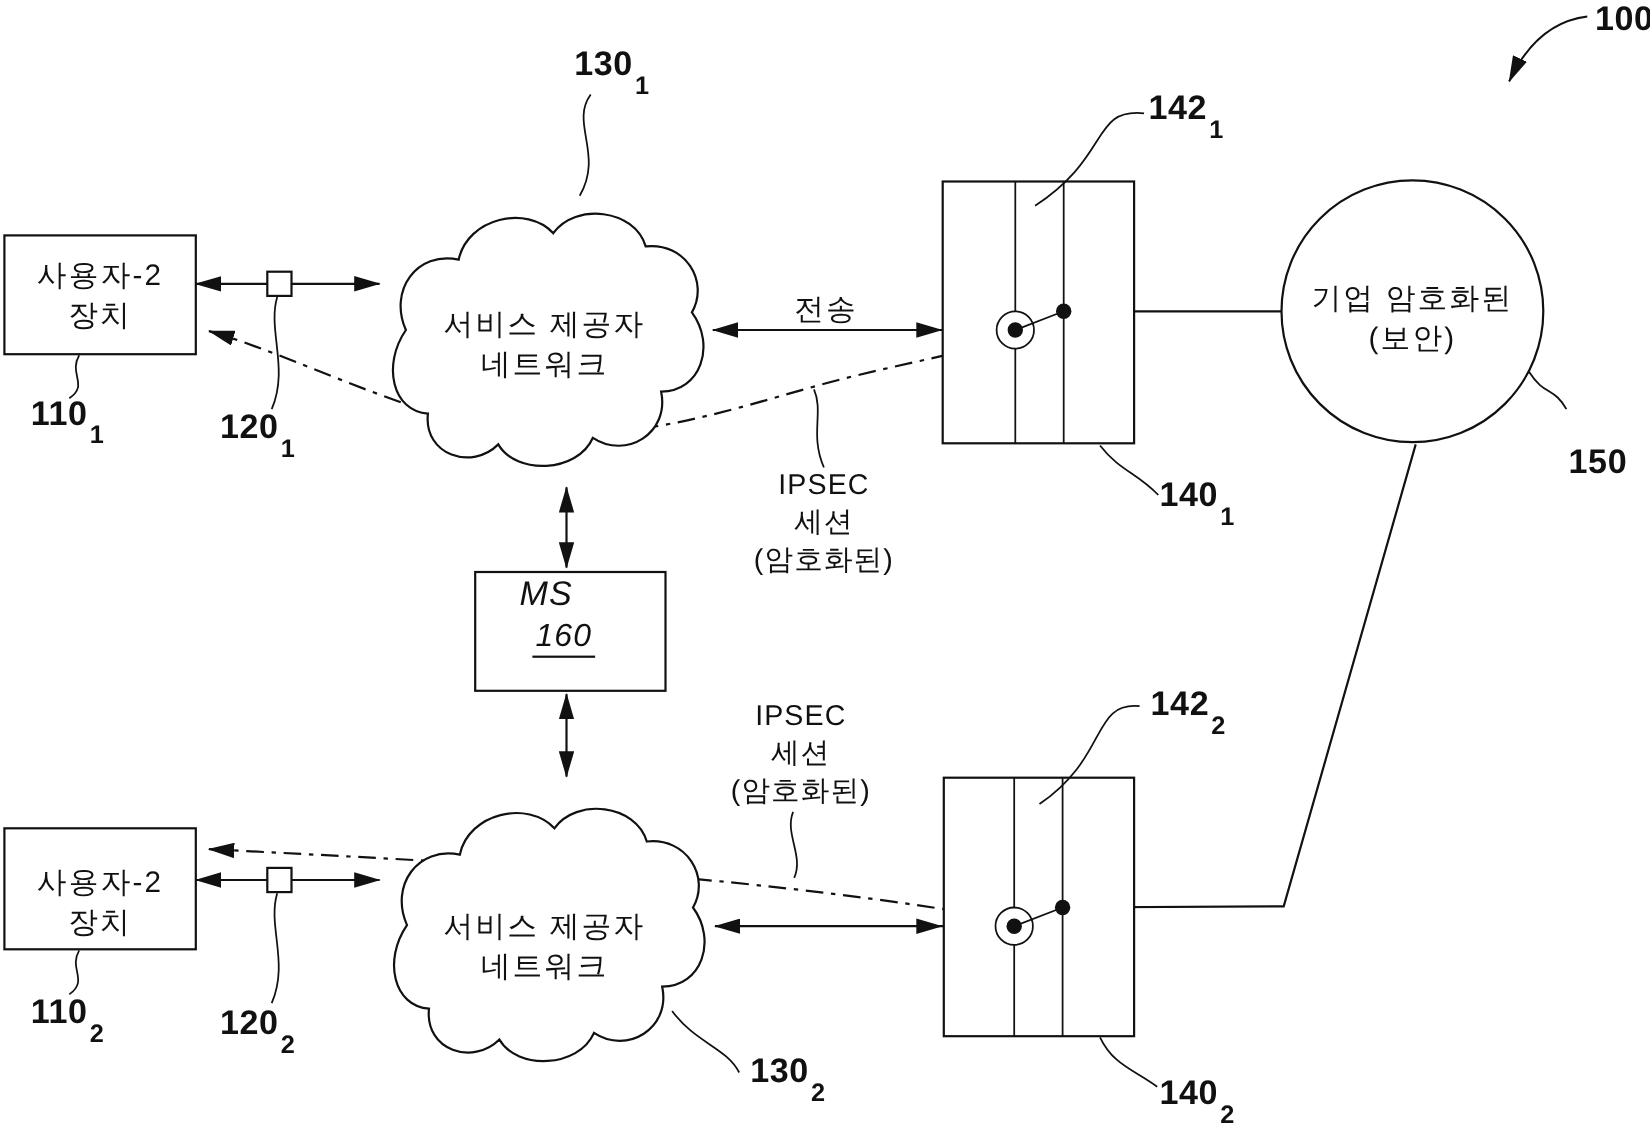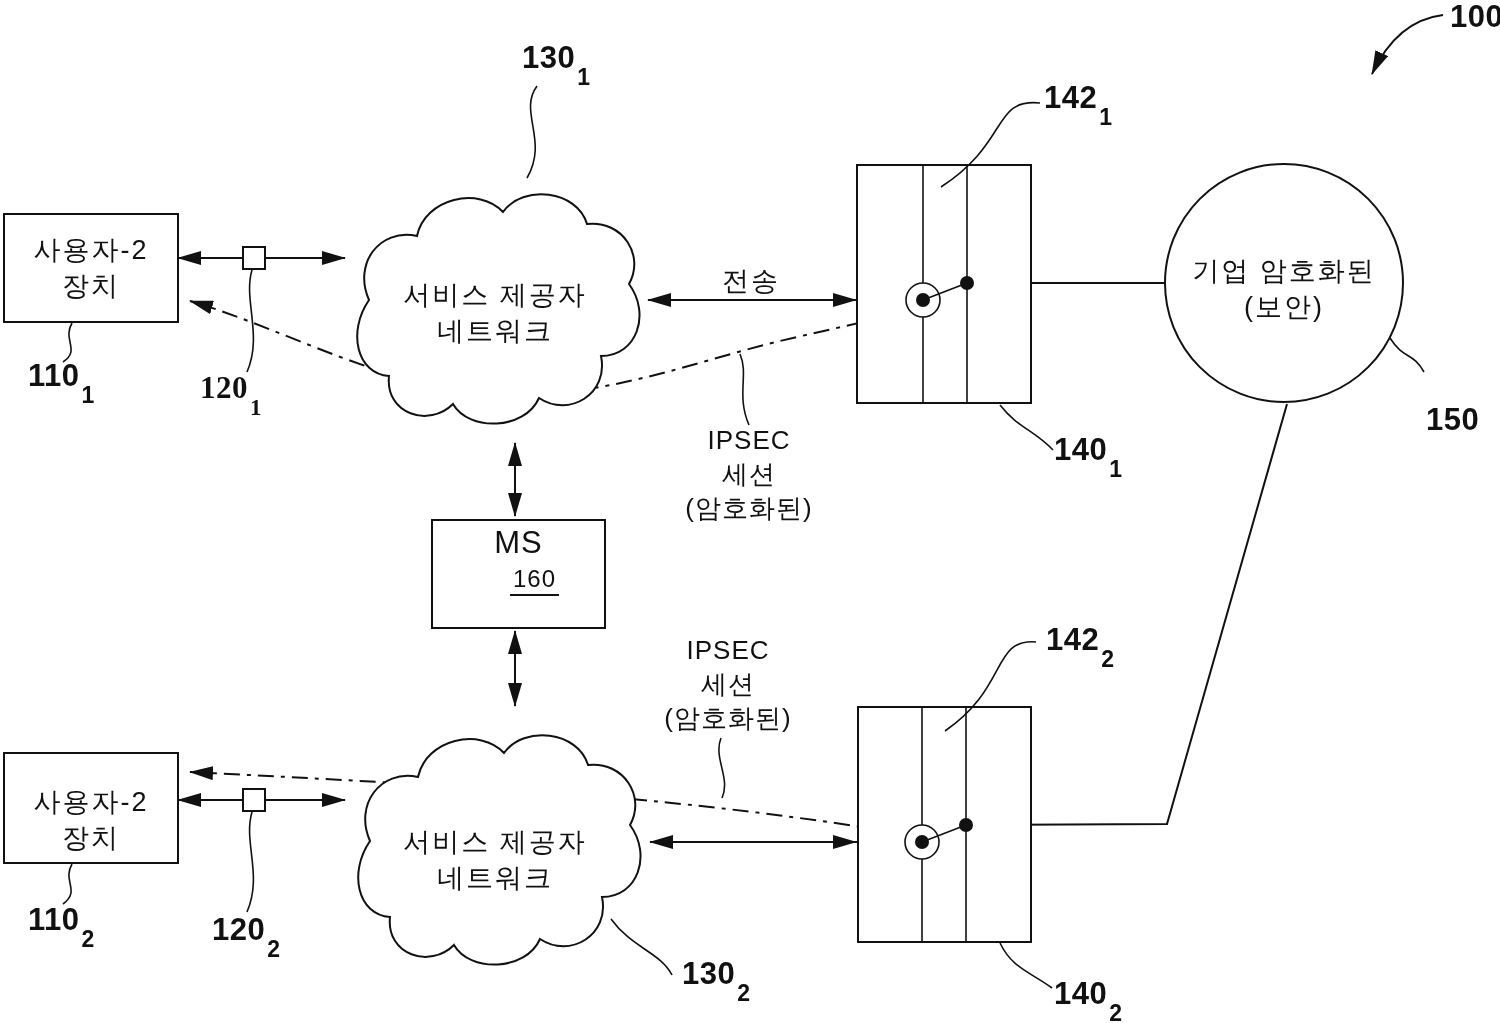--- a/index.html
+++ b/index.html
@@ -9,21 +9,21 @@
     overflow:hidden;
   }
   #stage svg { position:absolute; left:0; top:0; }
   .lbl { position:absolute; white-space:nowrap; }
   .ref { font-weight:700; font-size:31px; line-height:1; letter-spacing:0.5px; }
   .ref sub { font-size:23px; font-weight:700; position:relative; top:10px; left:2px; line-height:1; }
   .ko { font-size:27px; text-align:center; line-height:1.35; letter-spacing:2px; }
   .block { position:absolute; display:flex; flex-direction:column; align-items:center; justify-content:center; }
   .ipsec { font-size:26px; letter-spacing:1px; line-height:1.3; }
   .ms-title { font-size:31px; letter-spacing:1px; }
-  .ms-ref { font-size:24px; letter-spacing:1px; border-bottom:2px solid #111; padding:0 3px 1px 3px; margin-top:4px;margin-left:32px; }
+  .ms-ref { font-size:29px; letter-spacing:1px; border-bottom:2px solid #111; padding:0 3px 1px 3px; margin-top:4px;margin-left:32px; }
 </style>
 </head>
 <body>
 
 <div id="stage">
 
   <svg width="1500" height="1023" viewBox="0 0 1500 1023">
     <defs>
       <marker id="ah" viewBox="0 0 24 14" refX="23" refY="7" markerWidth="24" markerHeight="14" markerUnits="userSpaceOnUse" orient="auto-start-reverse">
         <path d="M0,0 L24,7 L0,14 Z" fill="#111"></path>
@@ -115,21 +115,21 @@
   <div class="block ko" style="left:360px; top:824px; width:270px;">
     <div>서비스 제공자</div>
     <div>네트워크</div>
   </div>
 
   <div class="block ko" style="left:1164px; top:253px; width:240px;">
     <div>기업 암호화된</div>
     <div>(보안)</div>
   </div>
 
-  <div class="block" style="left:432px; top:520px; width:173px; height:80px;">
+  <div class="block" style="left:410px; top:520px; width:173px; height:80px;font-style:italic;">
     <div class="ms-title">MS</div>
     <div class="ms-ref">160</div>
   </div>
 
   <div class="lbl ko" style="left:708px; top:263px; width:86px;">전송</div>
 
   <div class="block ipsec" style="left:663px; top:424px; width:172px;">
     <div>IPSEC</div>
     <div>세션</div>
     <div>(암호화된)</div>
@@ -138,21 +138,21 @@
     <div>IPSEC</div>
     <div>세션</div>
     <div>(암호화된)</div>
   </div>
 
   <div class="lbl ref" style="left:1450px; top:1px;">100</div>
 
   <div class="lbl ref" style="left:28px; top:360px;">
     <span>110</span><sub>1</sub>
   </div>
-  <div class="lbl ref" style="left:200px; top:372px;font-family:Liberation Serif, serif;">
+  <div class="lbl ref" style="left:200px; top:372px;">
     <span>120</span><sub>1</sub>
   </div>
   <div class="lbl ref" style="left:522px; top:42px;">
     <span>130</span><sub>1</sub>
   </div>
   <div class="lbl ref" style="left:1044px; top:82px;">
     <span>142</span><sub>1</sub>
   </div>
   <div class="lbl ref" style="left:1054px; top:434px;">
     <span>140</span><sub>1</sub>
@@ -164,17 +164,17 @@
   </div>
   <div class="lbl ref" style="left:1054px; top:978px;">
     <span>140</span><sub>2</sub>
   </div>
   <div class="lbl ref" style="left:682px; top:958px;">
     <span>130</span><sub>2</sub>
   </div>
   <div class="lbl ref" style="left:28px; top:904px;">
     <span>110</span><sub>2</sub>
   </div>
-  <div class="lbl ref" style="left:212px; top:914px;">
+  <div class="lbl ref" style="left:200px; top:914px;">
     <span>120</span><sub>2</sub>
   </div>
 
 </div>
 
 </body></html>

